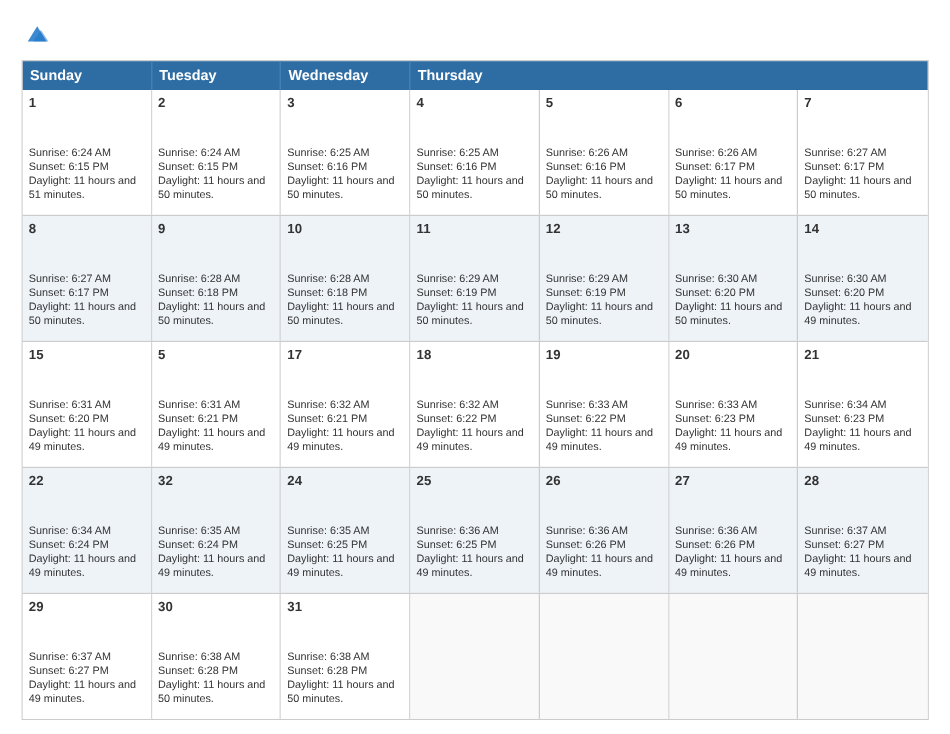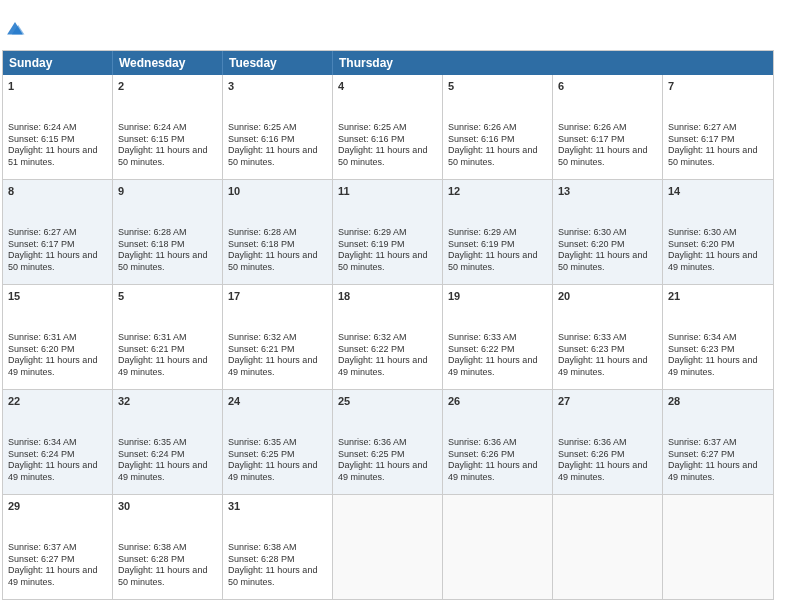--- a/index.html
+++ b/index.html
@@ -6,21 +6,21 @@
     body {
       width: 792px;
       height: 612px;
       font-family: Arial, sans-serif;
       background: #fff;
       overflow: hidden;
     }
     .page {
       width: 792px;
       height: 612px;
-      padding: 18px 18px 12px 2px;
+      padding: 18px 18px 12px 18px;
       display: flex;
       flex-direction: column;
     }
     .header {
       display: flex;
       justify-content: space-between;
       align-items: flex-start;
       margin-bottom: 10px;
     }
     .logo {
@@ -132,22 +132,22 @@
     </div>
     <div class="title-block">
       <div class="main-title"></div>
       <div class="subtitle"></div>
     </div>
   </div>
 
   <div class="calendar">
     <div class="cal-header">
     <div class="cal-header-cell">Sunday</div>
+        <div class="cal-header-cell">Tuesday</div>
         <div class="cal-header-cell">Wednesday</div>
-        <div class="cal-header-cell">Tuesday</div>
         <div class="cal-header-cell">Thursday</div>
       </div>
     <div class="cal-body">
     <div class="cal-row">
           <div class="cal-cell">
           <span class="day-num">1</span>
           <div class="info">
             Sunrise: 6:24 AM<br>
             Sunset: 6:15 PM<br>
             Daylight: 11 hours and 51 minutes.

